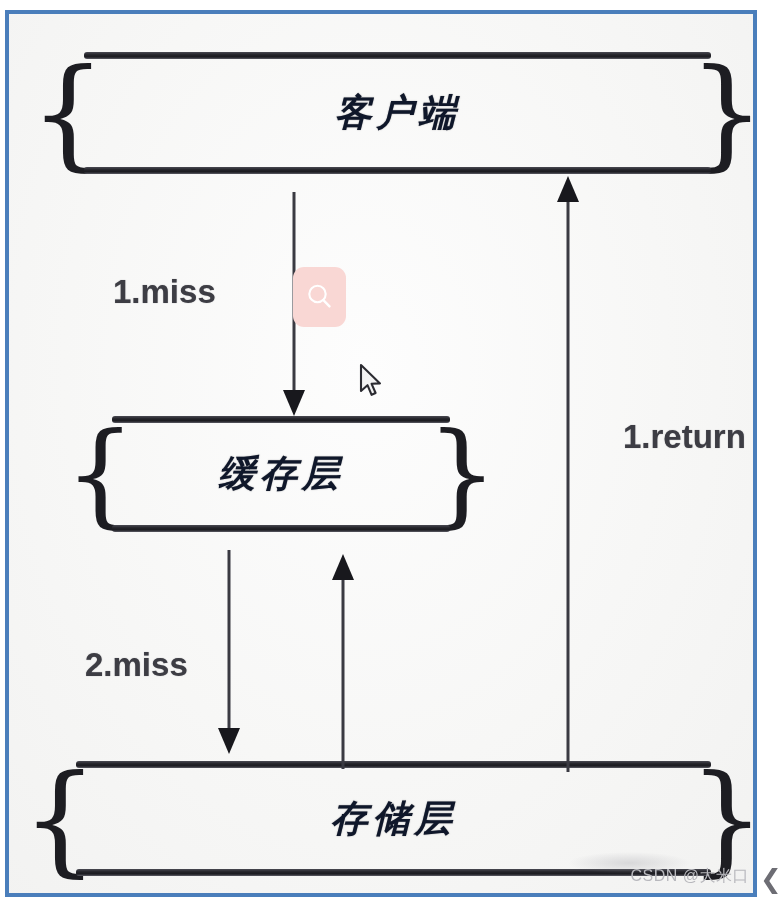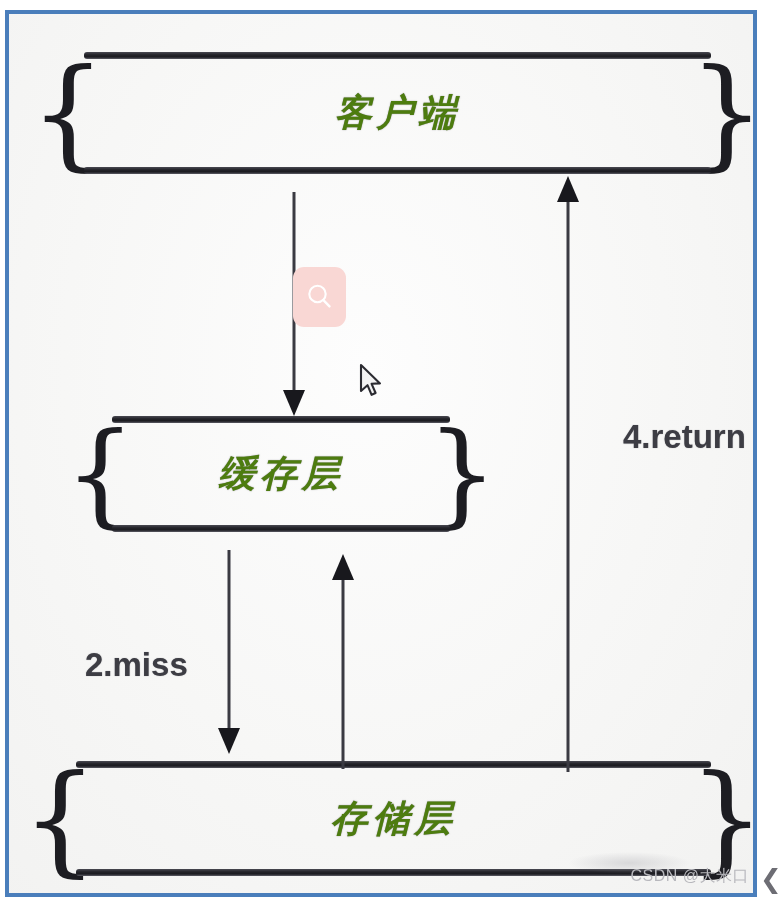--- a/index.html
+++ b/index.html
@@ -77,21 +77,21 @@
     position: absolute;
     inset: 0;
     display: flex;
     align-items: center;
     justify-content: center;
     font-family: Liberation Serif, serif;
     font-weight: 700;
     font-style: italic;
     font-size: 37px;
     letter-spacing: 5px;
-    color: #4d7c0f;
+    color: #0f172a;
     text-shadow: 0 0 1.2px rgba(30,30,36,0.55);
   }
 
   
   #node-client  { left: 75px; top: 38px;  width: 627px; height: 122px; }
   #node-cache   { left: 103px; top: 402px; width: 338px; height: 116px; }
   #node-storage { left: 67px;  top: 747px; width: 635px; height: 115px; }
 
   #node-cache .brace { font-size: 112px; }
   #node-cache .brace.left  { left: -27px; }
@@ -255,22 +255,23 @@
     <div class="arrow up" id="arrow-3">
       <div class="shaft"></div>
       <div class="head"></div>
     </div>
 
     <div class="arrow up" id="arrow-4">
       <div class="shaft"></div>
       <div class="head"></div>
     </div>
 
+    <div class="edge-label" id="label-1">1.miss</div>
     <div class="edge-label" id="label-2">2.miss</div>
-    <div class="edge-label" id="label-4">4.return</div>
+    <div class="edge-label" id="label-4">1.return</div>
 
     <div id="search-badge">
       <svg width="34" height="34" viewBox="0 0 34 34" aria-hidden="true">
         <circle cx="14.5" cy="14" r="8.2" fill="none" stroke="#ffffff" stroke-width="2.1"></circle>
         <line x1="20.4" y1="20.2" x2="26.5" y2="26.4" stroke="#ffffff" stroke-width="2.4" stroke-linecap="round"></line>
       </svg>
     </div>
 
     <div id="cursor">
       <svg width="28" height="38" viewBox="0 0 28 38" aria-hidden="true">

